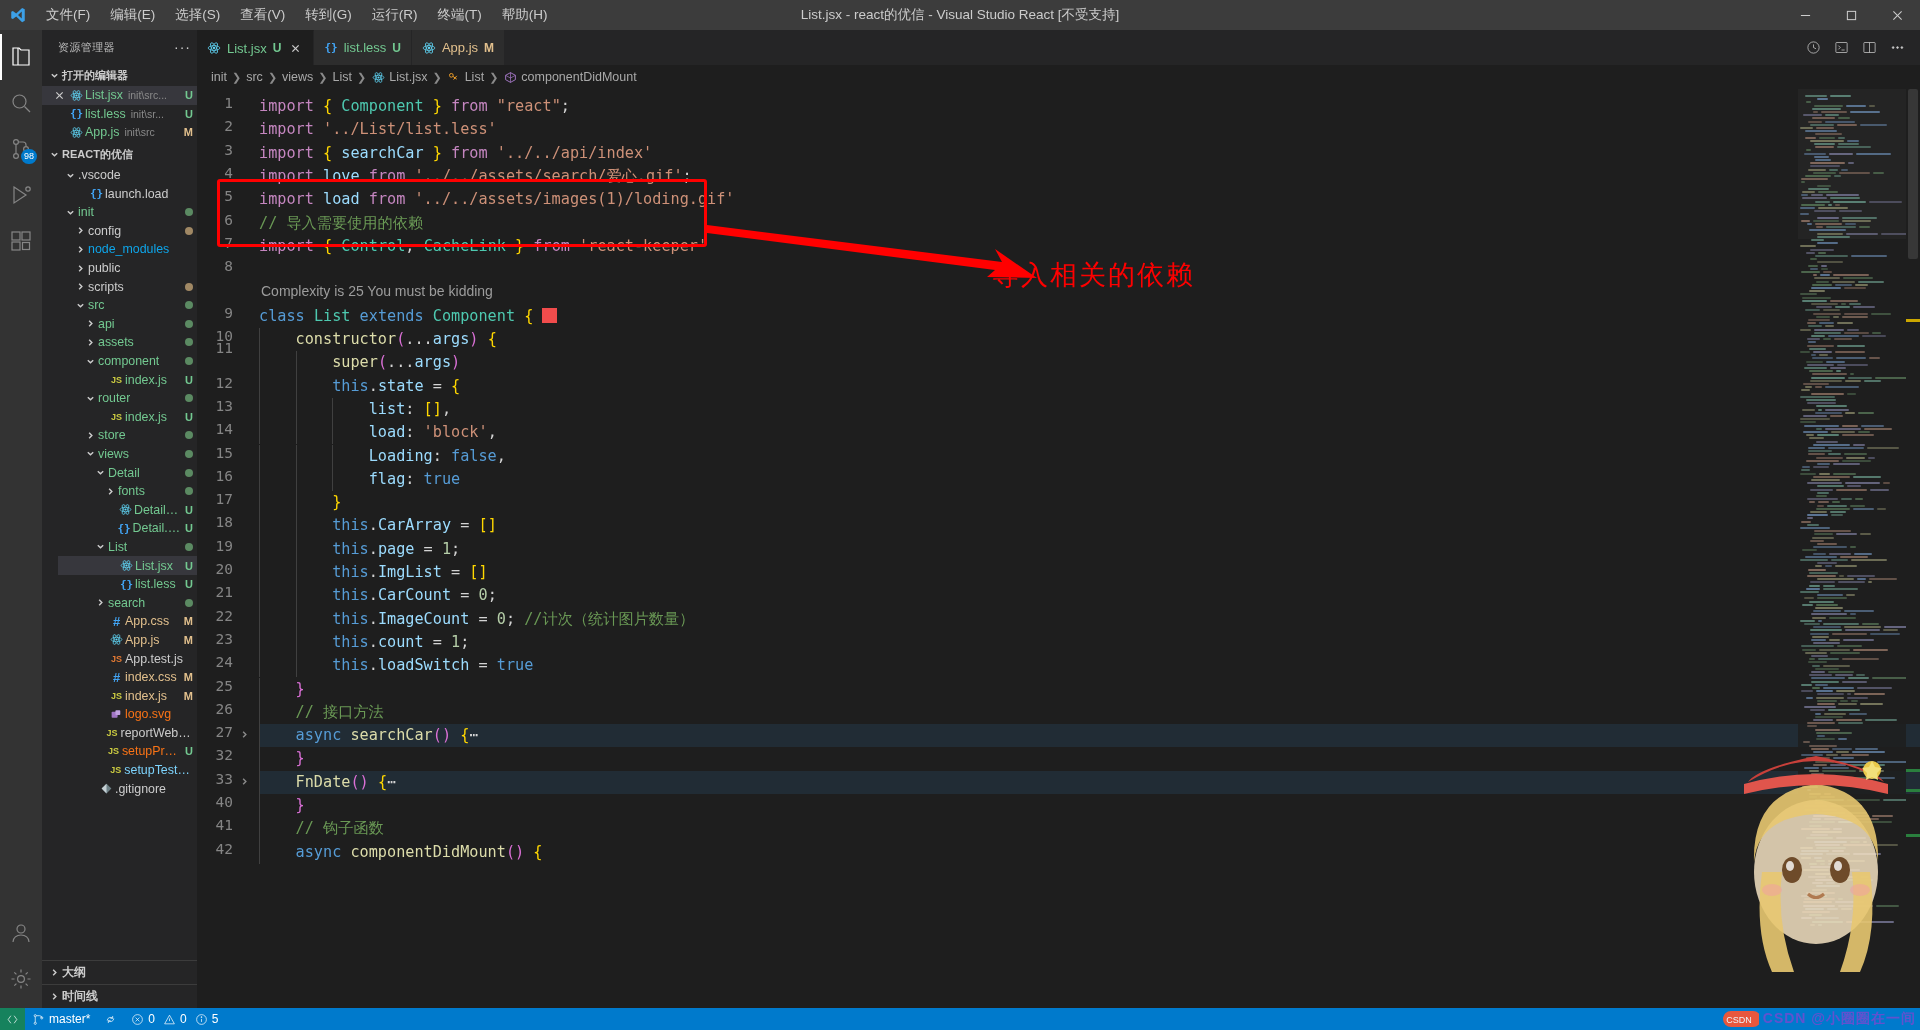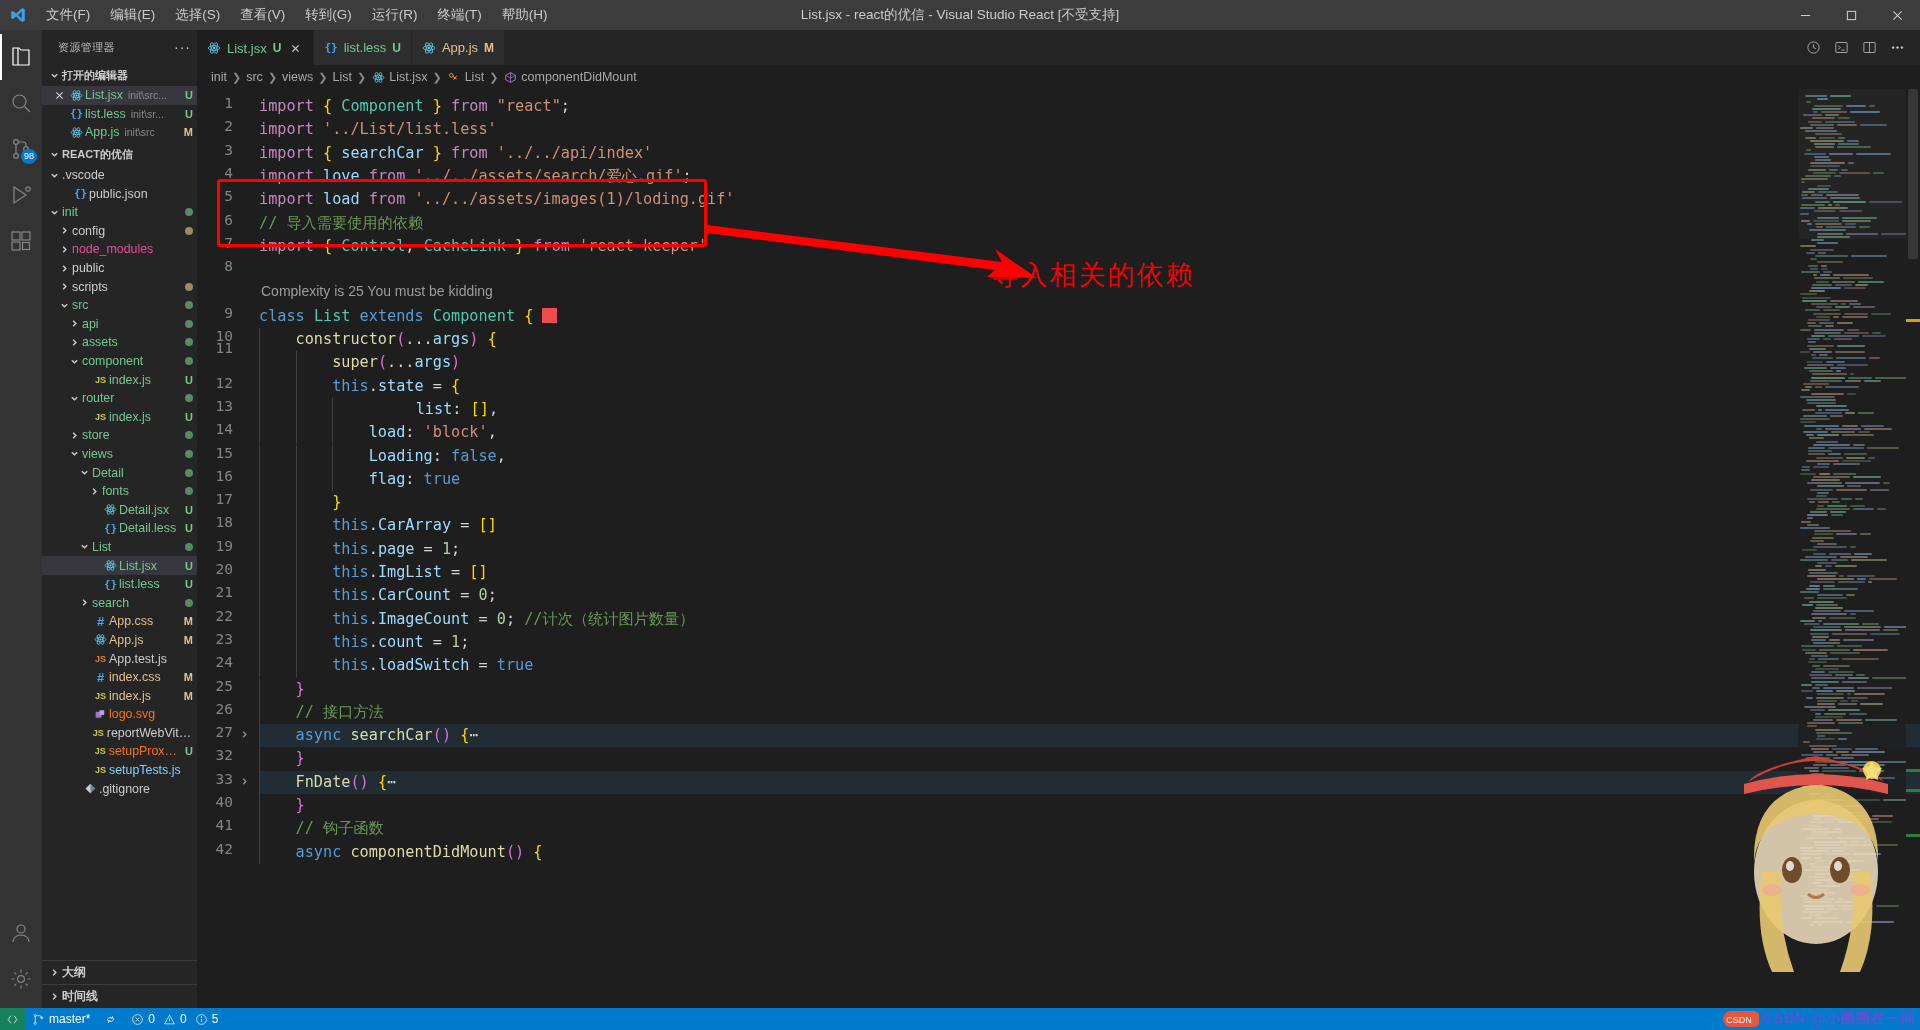--- a/index.html
+++ b/index.html
@@ -83,21 +83,21 @@
   .row .badge { margin-left:auto; font-size:11px; font-weight:bold; padding-left:4px; }
   .badge.u { color:#73c991; }
   .badge.m { color:#e2c08d; }
   .dot { margin-left:auto; width:8px; height:8px; border-radius:50%; flex:0 0 8px; }
   .dot.green { background:#5b8a62; }
   .dot.tan { background:#a08864; }
   .fi { width:17px; flex:0 0 17px; display:flex; align-items:center; justify-content:center; font-size:10px; }
   .fi svg { width:13px; height:13px; }
   .x-close { width:18px; flex:0 0 18px; display:flex; align-items:center; justify-content:center; color:#cccccc; }
   .x-close svg { width:9px; height:9px; stroke:#cccccc; stroke-width:1.3; }
-  .tree-scroll { overflow:hidden; flex:1; min-height:0; }
+  .tree-scroll { overflow:hidden; flex:1; min-height:0;margin-left:16px; }
   .sb-bottom-sec {
     height:24px; display:flex; align-items:center; font-size:12px; font-weight:bold;
     color:#cccccc; border-top:1px solid #3c3c3c; padding-left:4px;
   }
   .js-icon { color:#cbcb41; font-weight:bold; font-size:9px; }
   .jstest-icon { color:#e37933; font-weight:bold; font-size:9px; }
   .css-icon { color:#42a5f5; font-weight:bold; }
 
   
   .editor-area { flex:1; display:flex; flex-direction:column; min-width:0; background:#1e1e1e; }
@@ -370,21 +370,21 @@
                 <polyline points="2,3.5 5,6.5 8,3.5"></polyline>
               </svg>
             </span>
             <span class="fname" style="color:#cccccc">.vscode</span>
           </div>
           <div class="row" style="padding-left: 14px;">
             <span class="chev"></span>
             <span class="fi">
               <span style="color:#42a5f5;font-weight:bold;font-family:'DejaVu Sans Mono',monospace;font-size:11px">{}</span>
             </span>
-            <span class="fname" style="color:#cccccc">public.json</span>
+            <span class="fname" style="color:#cccccc">launch.load</span>
           </div>
           <div class="row" style="padding-left: 4px;">
             <span class="chev">
               <svg viewBox="0 0 10 10">
                 <polyline points="2,3.5 5,6.5 8,3.5"></polyline>
               </svg>
             </span>
             <span class="fname" style="color:#73c991">init</span>
             <span class="dot green"></span>
           </div>
@@ -396,21 +396,21 @@
             </span>
             <span class="fname" style="color:#cccccc">config</span>
             <span class="dot tan"></span>
           </div>
           <div class="row" style="padding-left: 14px;">
             <span class="chev">
               <svg viewBox="0 0 10 10">
                 <polyline points="3.5,2 6.5,5 3.5,8"></polyline>
               </svg>
             </span>
-            <span class="fname" style="color:#ec4899">node_modules</span>
+            <span class="fname" style="color:#0ea5e9">node_modules</span>
           </div>
           <div class="row" style="padding-left: 14px;">
             <span class="chev">
               <svg viewBox="0 0 10 10">
                 <polyline points="3.5,2 6.5,5 3.5,8"></polyline>
               </svg>
             </span>
             <span class="fname" style="color:#cccccc">public</span>
           </div>
           <div class="row" style="padding-left: 14px;">
@@ -856,21 +856,21 @@
             <div class="cl" style="top: 169.1px;"></div>
             <div class="cl" style="top: 215.7px;"><span class="kw">class </span><span class="cls">List </span><span class="kw">extends </span><span class="cls">Component </span><span class="br1">{ </span><span class="sq"></span></div>
             <div class="cl" style="top: 239px;"><span class="fn">    constructor</span><span class="br2">(</span><span class="pn">...</span><span class="var">args</span><span class="br2">) </span><span class="br1">{</span></div>
             <div class="ind" style="left: 0px; top: 239px; position: absolute; height: 23.3px; width: 1px; background: rgb(64, 64, 64);"></div>
             <div class="cl" style="top: 262.3px;"><span class="fn">        super</span><span class="br2">(</span><span class="pn">...</span><span class="var">args</span><span class="br2">)</span></div>
             <div class="ind" style="left: 0px; top: 262.3px; position: absolute; height: 23.3px; width: 1px; background: rgb(64, 64, 64);"></div>
             <div class="ind" style="left: 36.6px; top: 262.3px; position: absolute; height: 23.3px; width: 1px; background: rgb(64, 64, 64);"></div>
             <div class="cl" style="top: 285.6px;"><span class="kw">        this</span><span class="pn">.</span><span class="var">state</span><span class="pn"> = </span><span class="br1">{</span></div>
             <div class="ind" style="left: 0px; top: 285.6px; position: absolute; height: 23.3px; width: 1px; background: rgb(64, 64, 64);"></div>
             <div class="ind" style="left: 36.6px; top: 285.6px; position: absolute; height: 23.3px; width: 1px; background: rgb(64, 64, 64);"></div>
-            <div class="cl" style="top: 308.9px; padding-left: 47px;"><span class="var">            list</span><span class="pn">: </span><span class="br1">[]</span><span class="pn">,</span></div>
+            <div class="cl" style="top: 308.9px;"><span class="var">            list</span><span class="pn">: </span><span class="br1">[]</span><span class="pn">,</span></div>
             <div class="ind" style="left: 0px; top: 308.9px; position: absolute; height: 23.3px; width: 1px; background: rgb(64, 64, 64);"></div>
             <div class="ind" style="left: 36.6px; top: 308.9px; position: absolute; height: 23.3px; width: 1px; background: rgb(64, 64, 64);"></div>
             <div class="ind" style="left: 73.2px; top: 308.9px; position: absolute; height: 23.3px; width: 1px; background: rgb(64, 64, 64);"></div>
             <div class="cl" style="top: 332.2px;"><span class="var">            load</span><span class="pn">: </span><span class="str">'block'</span><span class="pn">,</span></div>
             <div class="ind" style="left: 0px; top: 332.2px; position: absolute; height: 23.3px; width: 1px; background: rgb(64, 64, 64);"></div>
             <div class="ind" style="left: 36.6px; top: 332.2px; position: absolute; height: 23.3px; width: 1px; background: rgb(64, 64, 64);"></div>
             <div class="ind" style="left: 73.2px; top: 332.2px; position: absolute; height: 23.3px; width: 1px; background: rgb(64, 64, 64);"></div>
             <div class="cl" style="top: 355.5px;"><span class="var">            Loading</span><span class="pn">: </span><span class="kw">false</span><span class="pn">,</span></div>
             <div class="ind" style="left: 0px; top: 355.5px; position: absolute; height: 23.3px; width: 1px; background: rgb(64, 64, 64);"></div>
             <div class="ind" style="left: 36.6px; top: 355.5px; position: absolute; height: 23.3px; width: 1px; background: rgb(64, 64, 64);"></div>

